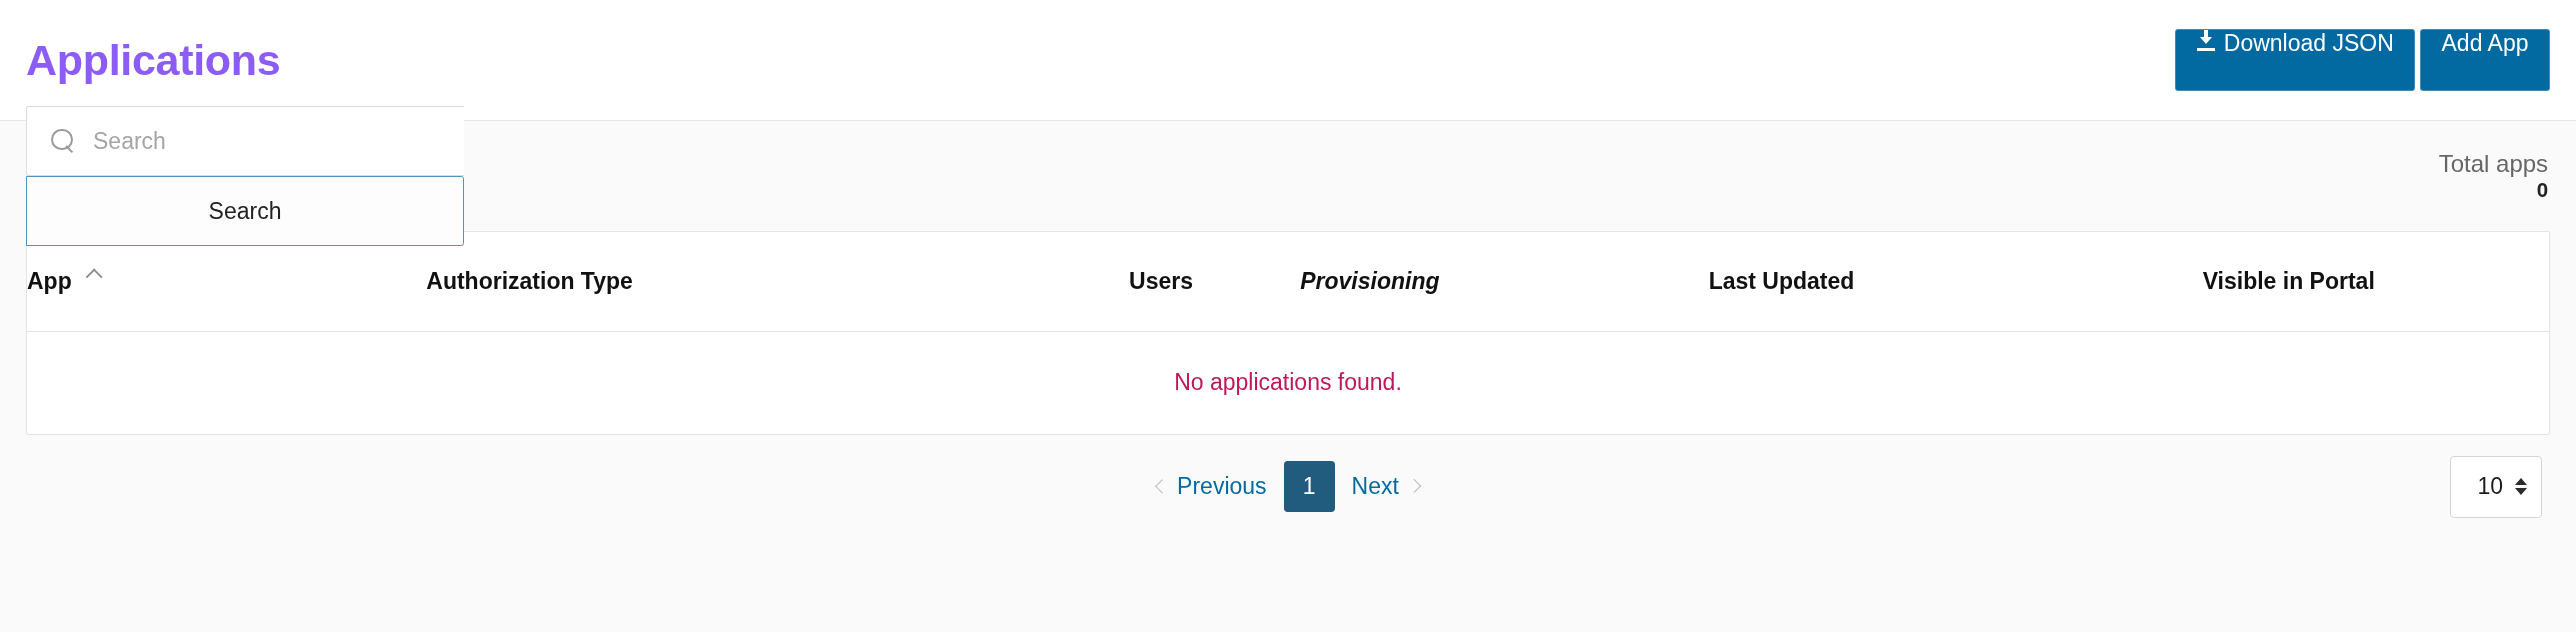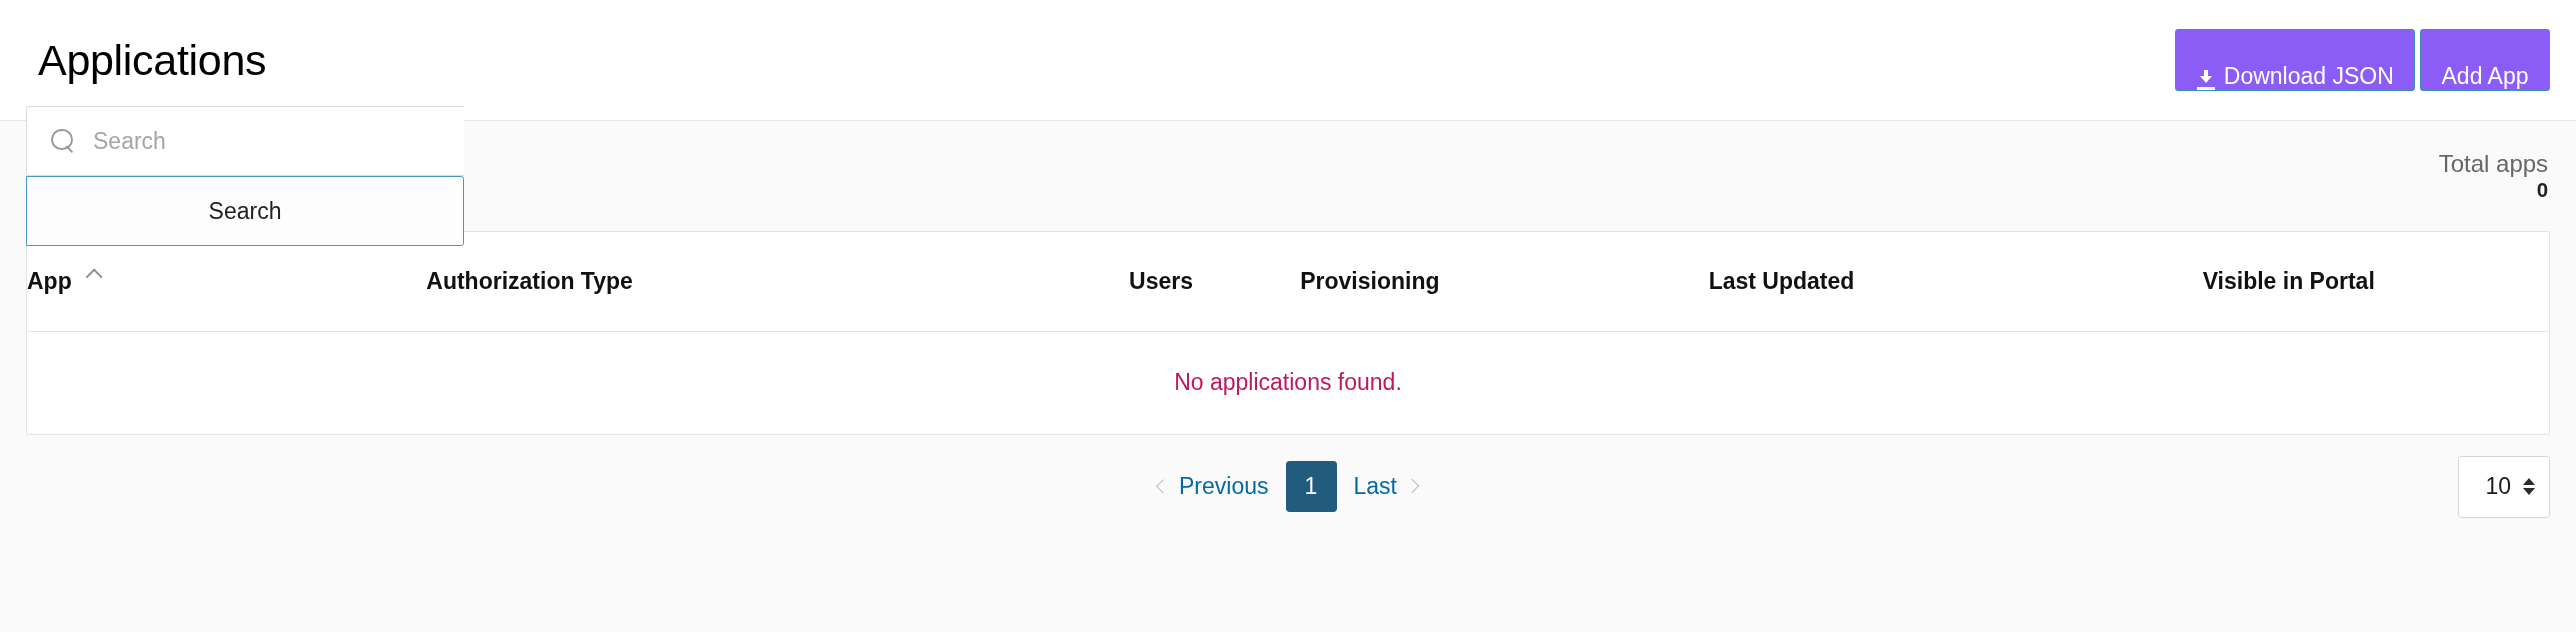--- a/index.html
+++ b/index.html
@@ -21,42 +21,42 @@
     height: 121px;
     background: #ffffff;
     border-bottom: 0.9px solid #e6e6e6;
     display: flex;
     align-items: center;
     justify-content: space-between;
     padding: 0 26px;
   }
   .page-title {
     font-size: 43px;
-    font-weight: 400;
-    color: #000000;
+    font-weight: 700;
+    color: #8b5cf6;
     letter-spacing: -0.3px;
     line-height: 1;
-    margin: 12px;
+    margin: 0;
   }
   .header-actions {
     display: flex;
     align-items: center;
     gap: 4.7px;
   }
   .btn-primary {
-    background: #8b5cf6;
+    background: #0369a1;
     color: #ffffff;
     border: 0.9px solid #3f8dba;
     border-radius: 2.8px;
     font-size: 23px;
     font-family: "Liberation Sans", sans-serif;
     padding: 0 20.5px;
     height: 62px;
     display: inline-flex;
-    align-items: flex-end;
+    align-items: flex-start;
     gap: 8.4px;
     cursor: pointer;
     white-space: nowrap;
   }
   .dl-icon {
     display: inline-block;
     width: 18.7px;
     height: 20.5px;
     position: relative;
     flex: none;
@@ -197,21 +197,21 @@
     vertical-align: middle;
     white-space: nowrap;
   }
   .th-inner {
     display: flex;
     gap: 14px;
   }
   .col-app      { width: 392px; padding-left: 131px; }
   .col-auth     { width: 690px; }
   .col-users    { width: 168px; }
-  .col-prov     { width: 401px; }
+  .col-prov     { width: 401px; font-style: italic; }
   .col-updated  { width: 485px; }
   .col-visible  { width: 340px; }
 
   .sort-chevron {
     display: inline-block;
     width: 17.7px; height: 11.2px;
     position: relative;
     flex: none;
   }
   .sort-chevron::before {
@@ -268,21 +268,21 @@
     color: #ffffff;
     border-radius: 3.7px;
     font-size: 23px;
     display: inline-flex;
     align-items: center;
     justify-content: center;
     cursor: pointer;
   }
   .page-size-select {
     position: absolute;
-    right: 0;
+    right: 8px;
     width: 92px;
     height: 62px;
     background: #ffffff;
     border: 0.9px solid #d4d4d4;
     border-radius: 3.7px;
     display: flex;
     align-items: center;
     justify-content: flex-end;
     gap: 12px;
     padding-right: 14px;
@@ -388,21 +388,21 @@
     </div>
 
     <div class="pagination-row">
       <div class="pager">
         <span class="pager-link">
           <span class="chev left"></span>
           <span>Previous</span>
         </span>
         <span class="page-number">1</span>
         <span class="pager-link">
-          <span>Last</span>
+          <span>Next</span>
           <span class="chev right"></span>
         </span>
       </div>
       <div class="page-size-select">
         <span class="page-size-value">10</span>
         <span class="spinner-arrows">
           <span class="spin-up"></span>
           <span class="spin-down"></span>
         </span>
       </div>

